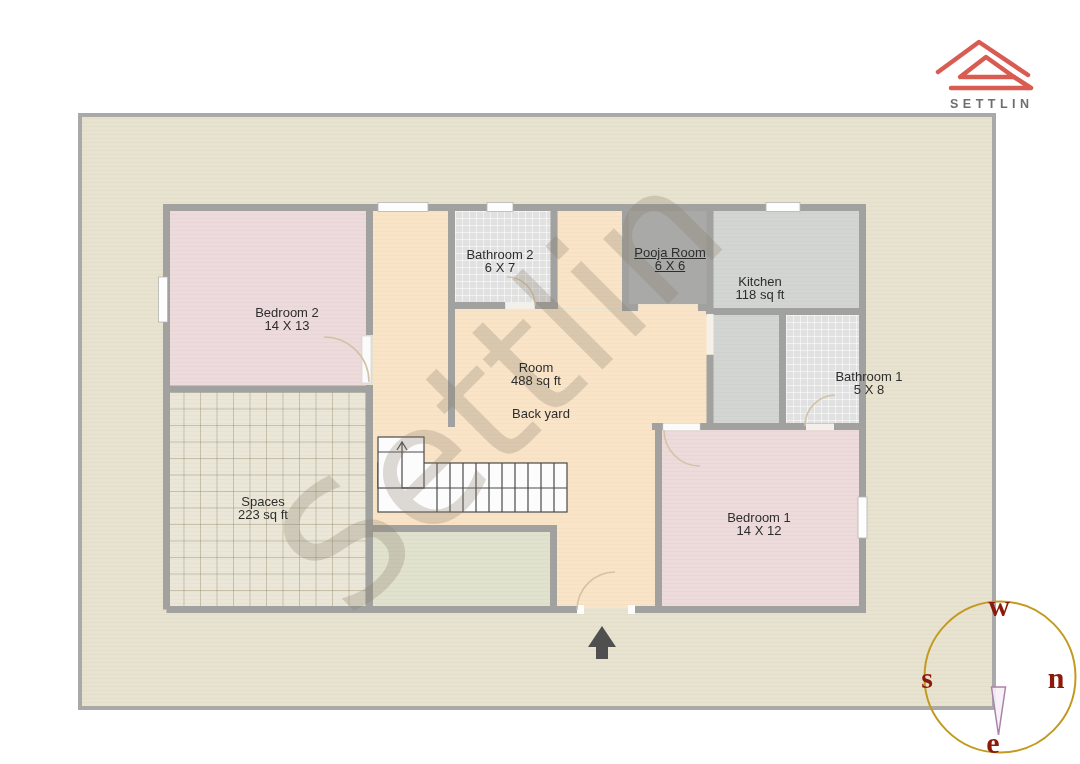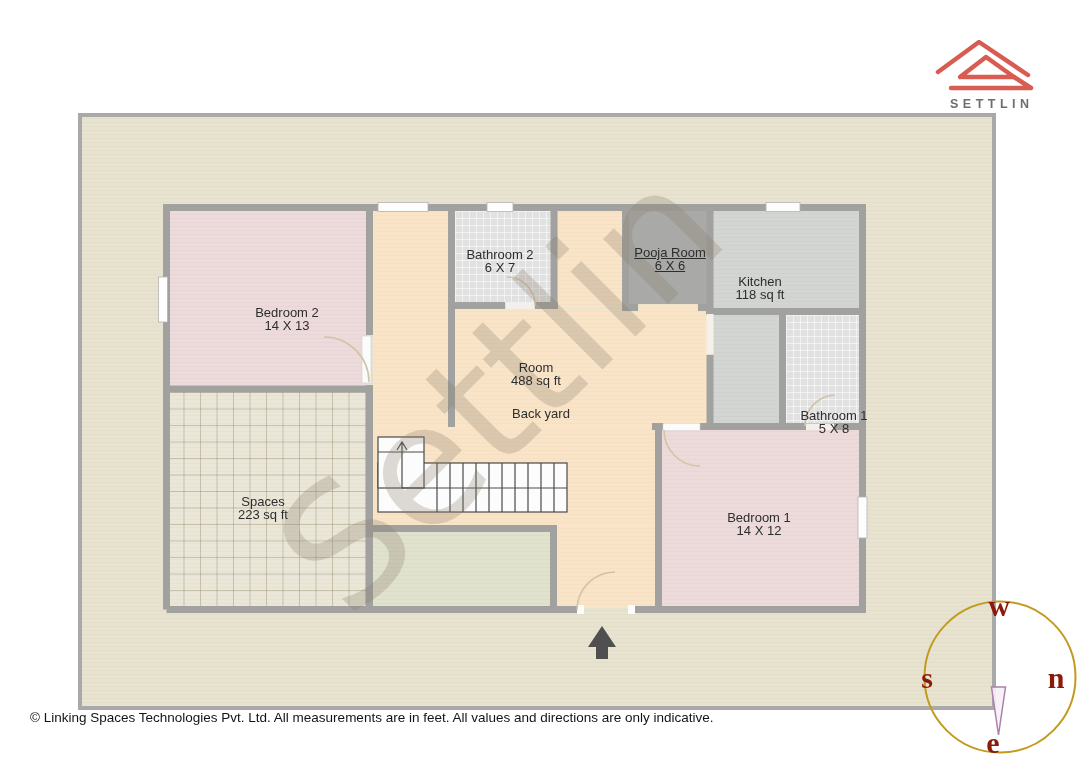--- a/index.html
+++ b/index.html
@@ -134,21 +134,21 @@
     <span>6 X 7</span>
   </div>
   <div class="abs room-label" style="left:670px;top:259px;text-decoration:underline;">
     <span>Pooja Room</span>
     <span>6 X 6</span>
   </div>
   <div class="abs room-label" style="left:760px;top:288px;">
     <span>Kitchen</span>
     <span>118 sq ft</span>
   </div>
-  <div class="abs room-label" style="left:834px;top:383px;margin-top:39px;">
+  <div class="abs room-label" style="left:869px;top:383px;">
     <span>Bathroom 1</span>
     <span>5 X 8</span>
   </div>
   <div class="abs room-label" style="left:536px;top:374px;">
     <span>Room</span>
     <span>488 sq ft</span>
   </div>
   <div class="abs room-label" style="left:541px;top:413px;">
     <span>Back yard</span>
     <span></span>
@@ -175,15 +175,14 @@
     </g>
     <g stroke="#d85c52" stroke-width="4.5" fill="none" stroke-linejoin="round" stroke-linecap="round">
       <path d="M938,72 L979,42 L1028,75"></path>
       <path d="M960,77 L986,57 L1014,77 L962,77"></path>
       <path d="M1014,77 L1031,88 L951,88"></path>
     </g>
   </svg>
 
   <div class="abs logo-text">SETTLIN</div>
 
-  <div class="abs footer">© Linking Spaces Technologies Pvt. Ltd. All measurements are in feet. All values and directions are only indicative.</div>
 
 </div>
 
 </body></html>

